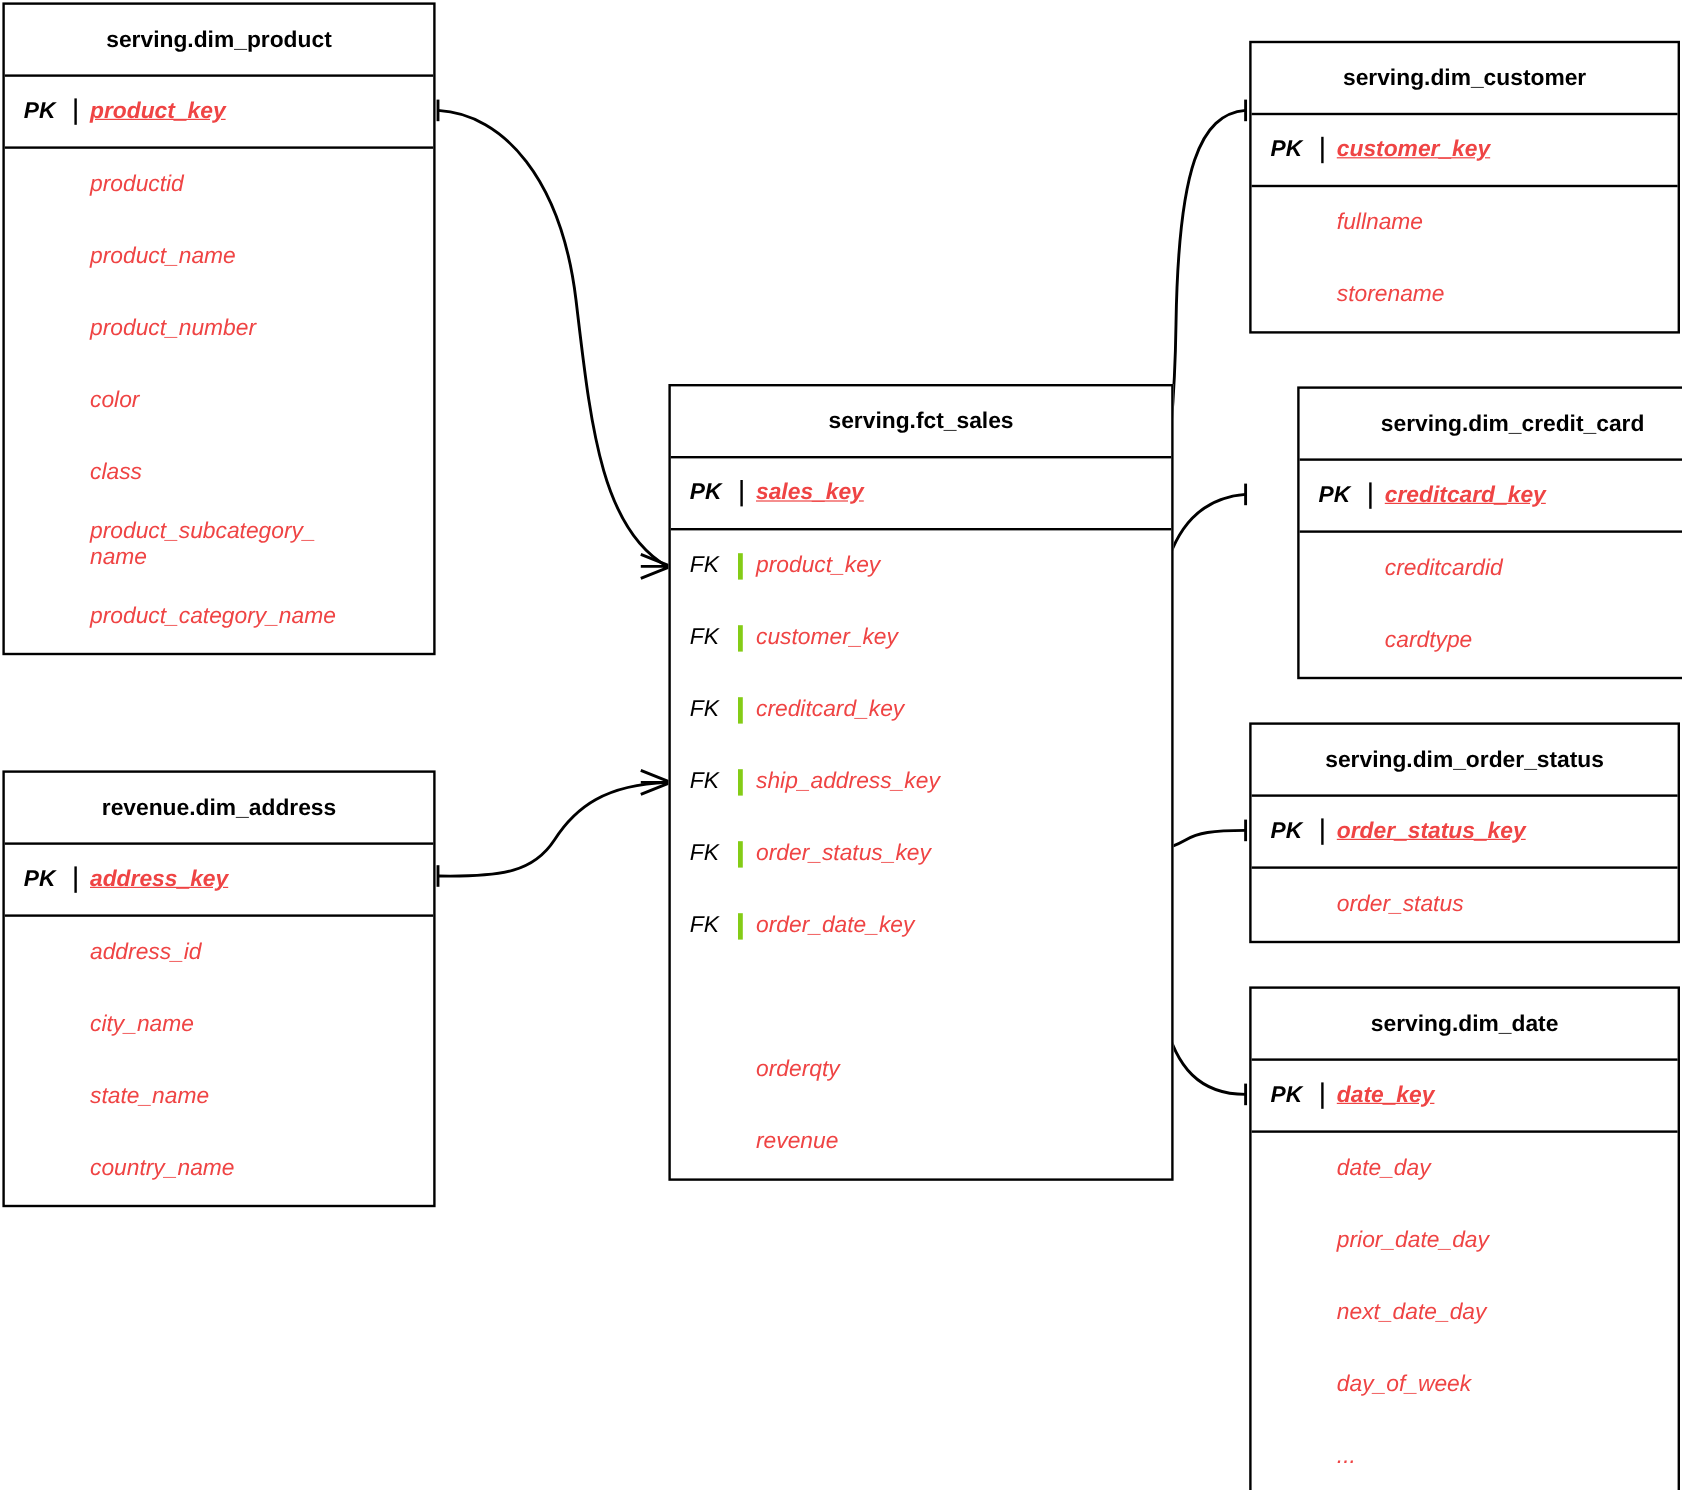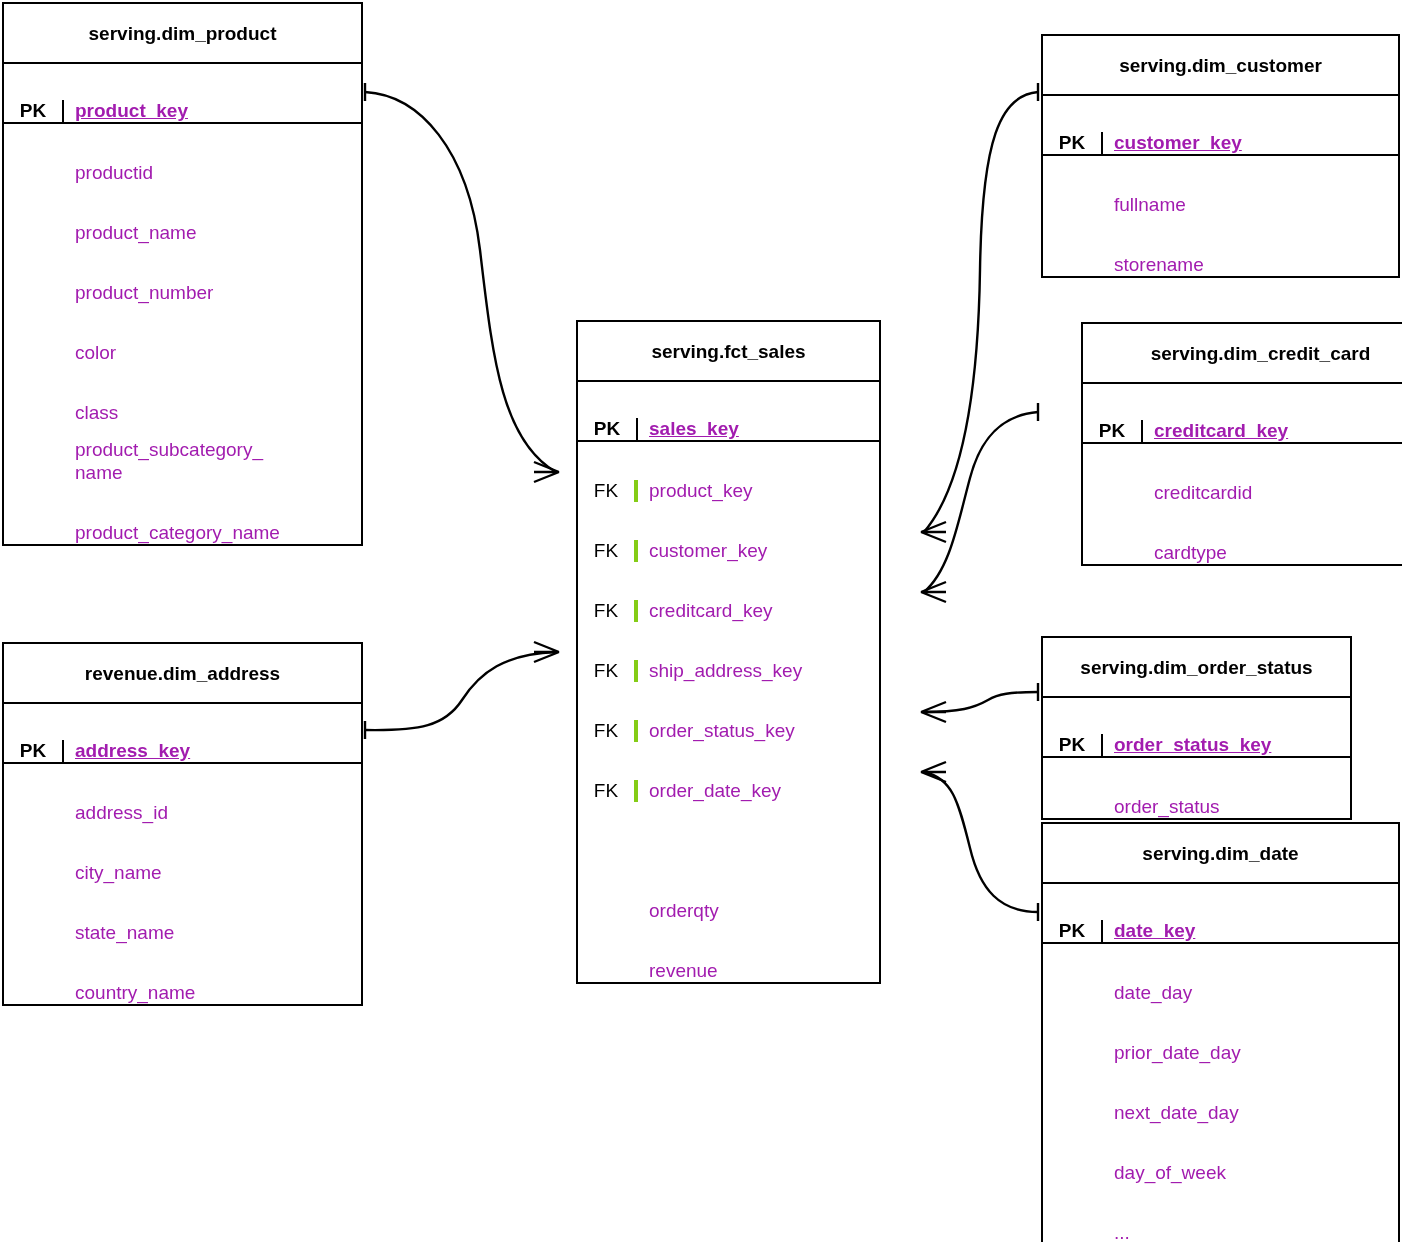--- a/index.html
+++ b/index.html
@@ -39,22 +39,23 @@
     text-align: center;
     font-weight: bold;
     font-size: 19px;
     color: #000000;
     border-bottom: 2px solid #000000;
     white-space: nowrap;
   }
   .row {
     box-sizing: border-box;
     display: flex;
-    align-items: flex-end;
+    align-items: center;
     min-height: 60px;
+    font-style: italic;
   }
   .row.pk-row {
     border-bottom: 2px solid #000000;
   }
   .keycol {
     box-sizing: border-box;
     width: 60px;
     flex: 0 0 60px;
     display: flex;
     align-items: center;
@@ -72,21 +73,21 @@
     font-size: 0;
   }
   .fieldcol {
     box-sizing: border-box;
     flex: 1 1 auto;
     display: flex;
     align-items: center;
     padding-left: 11px;
     padding-right: 6px;
     font-size: 19px;
-    color: #a21caf;
+    color: #ef4444;
   }
   .fieldcol.pk-name {
     font-weight: bold;
     text-decoration: underline;
   }
   .attrs {
     box-sizing: border-box;
   }
   .attrs .row {
     min-height: 60px;
@@ -97,24 +98,24 @@
   .attrs .keycol {
     border-right: 4px solid #84cc16;
   }
   .wrapline {
     white-space: pre-line;
   }
 
   
   #ent-dim_product   { left: 2px;    top: 2px;    width: 361px; }
   #ent-dim_address   { left: 2px;    top: 642px;  width: 361px; }
-  #ent-fct_sales     { left: 576px;  top: 320px;  width: 305px; }
+  #ent-fct_sales     { left: 557px;  top: 320px;  width: 421px; }
   #ent-dim_customer  { left: 1041px; top: 2px;    width: 359px; margin-top: 32px; }
   #ent-dim_credit_card { left: 1041px; top: 322px; width: 359px; margin-left: 40px; }
-  #ent-dim_order_status { left: 1041px; top: 636px; width: 311px; }
+  #ent-dim_order_status { left: 1041px; top: 602px; width: 359px; }
   #ent-dim_date      { left: 1041px; top: 822px;  width: 359px; }
 </style>
 </head>
 <body>
 
 <div id="canvas">
 
   <svg id="wires" viewBox="0 0 1402 1242" xmlns="http://www.w3.org/2000/svg">
     <g fill="none" stroke="#000000" stroke-width="2.4" stroke-linecap="butt">
 

